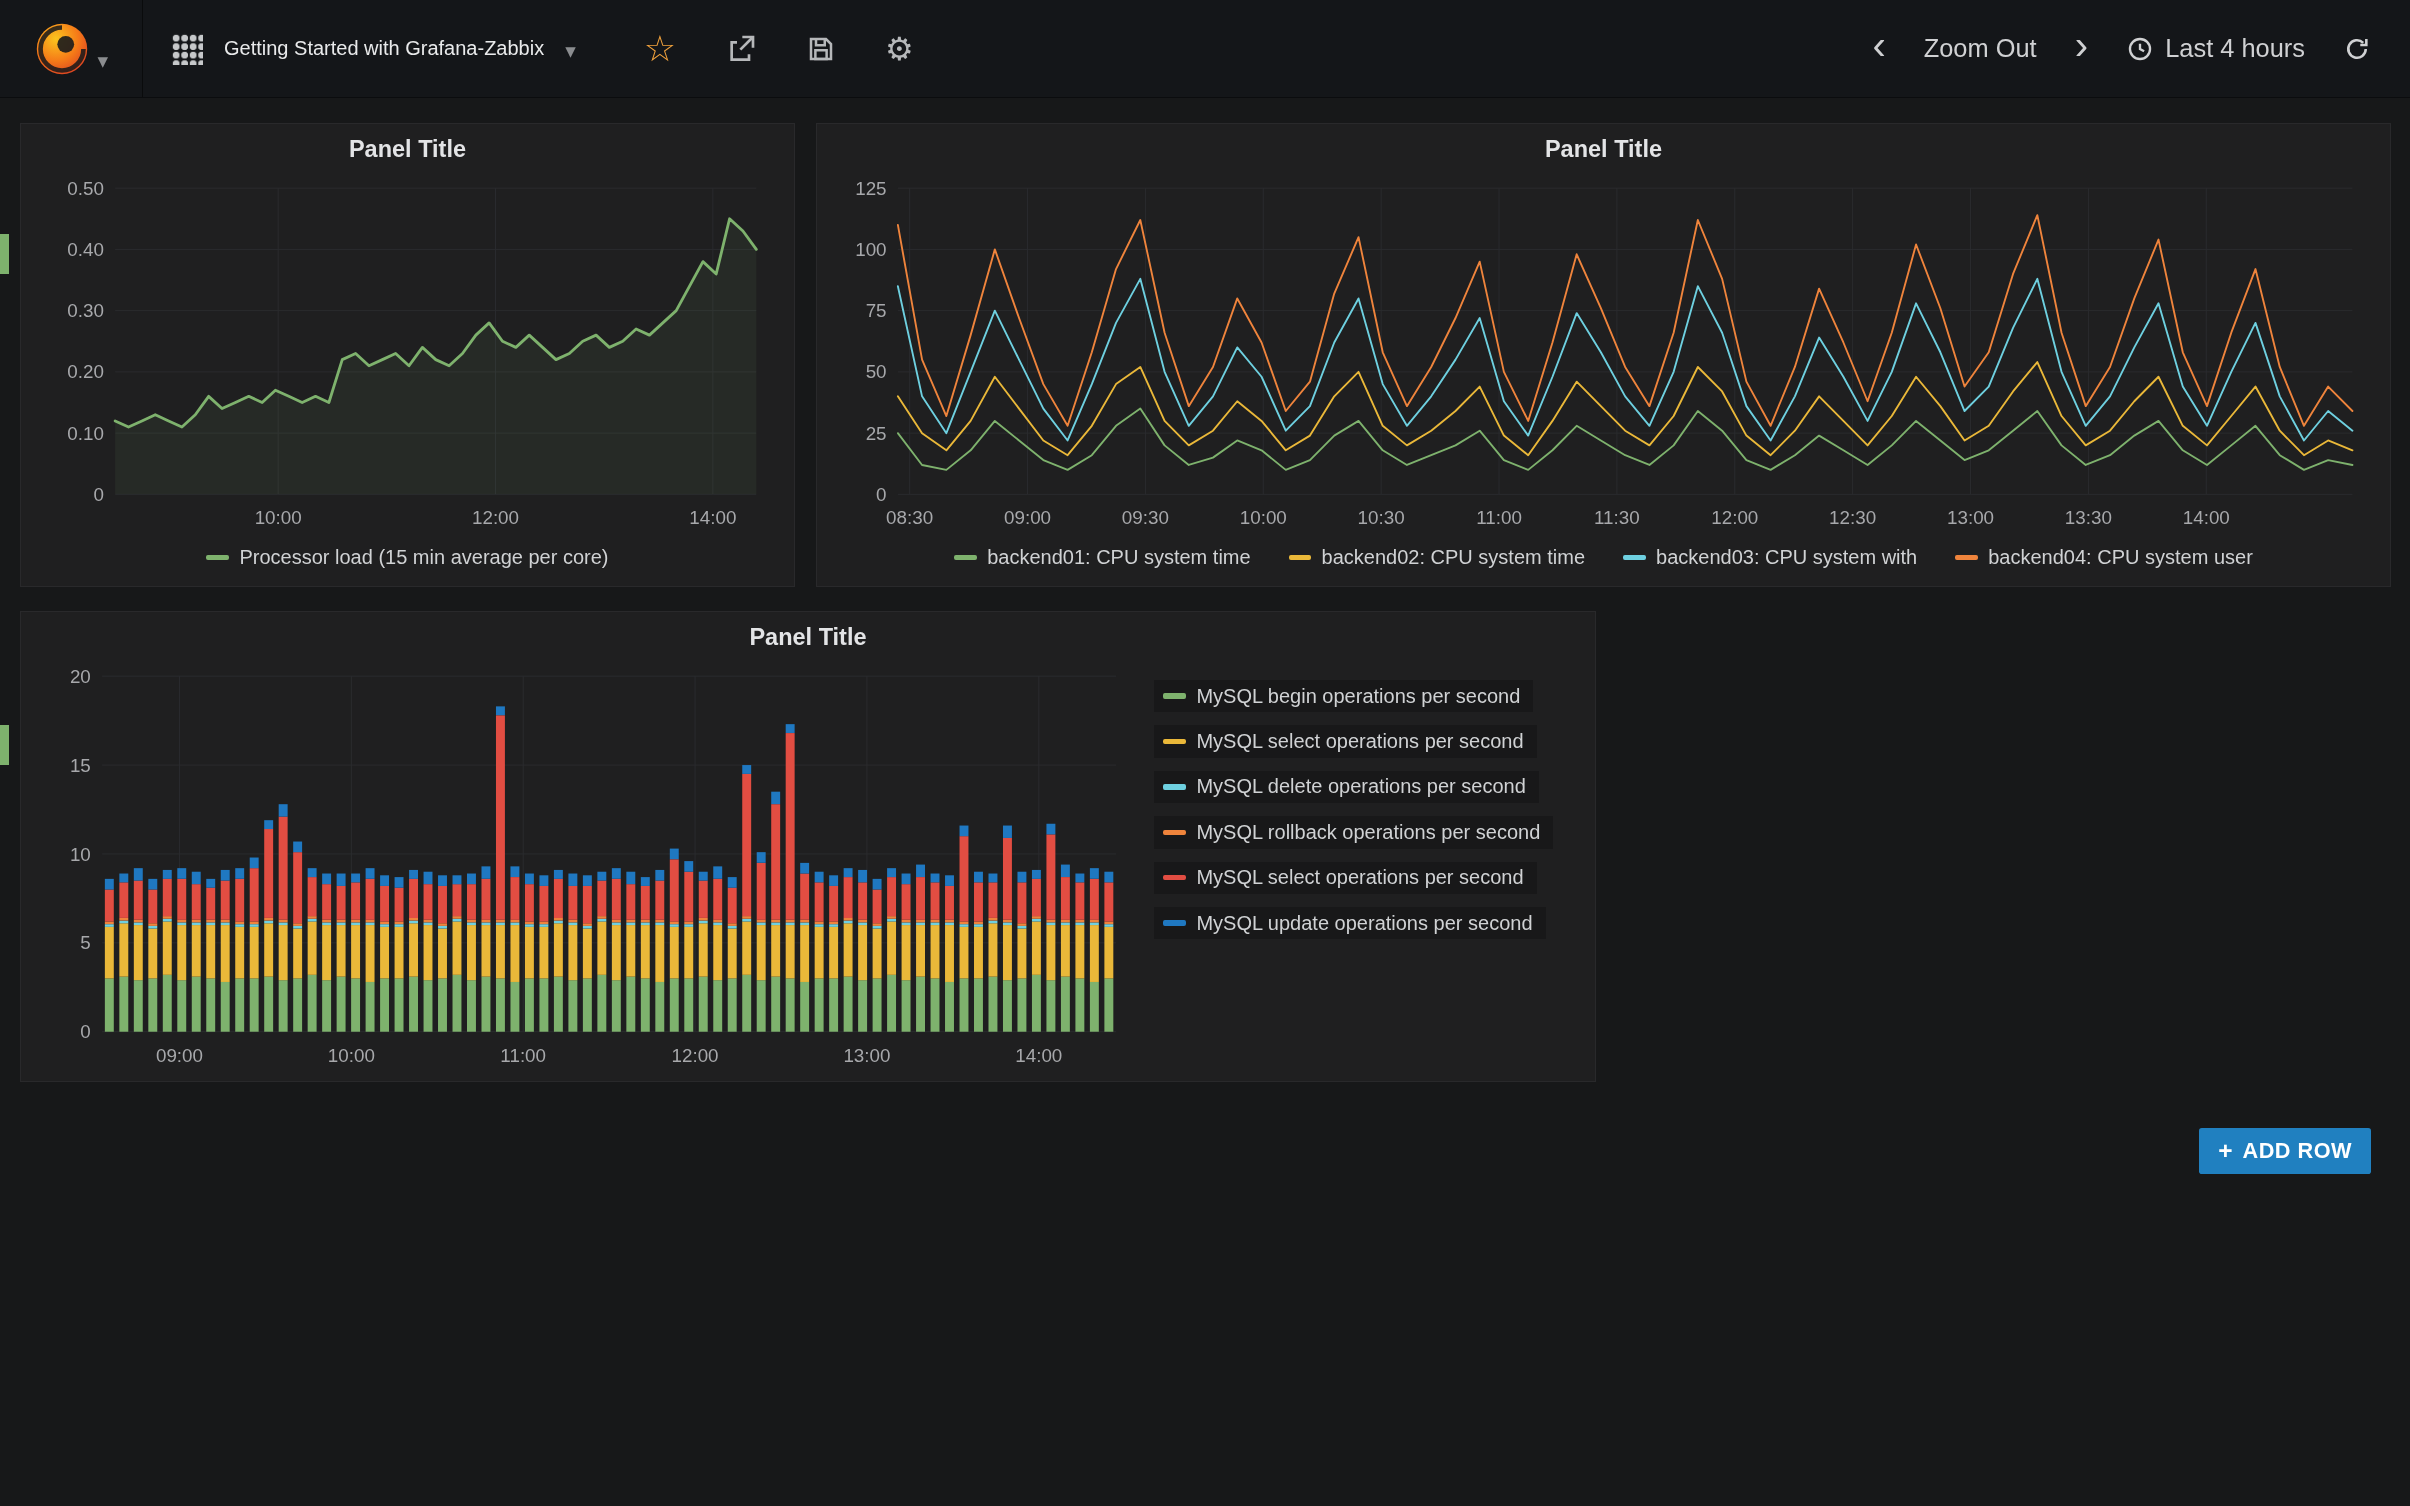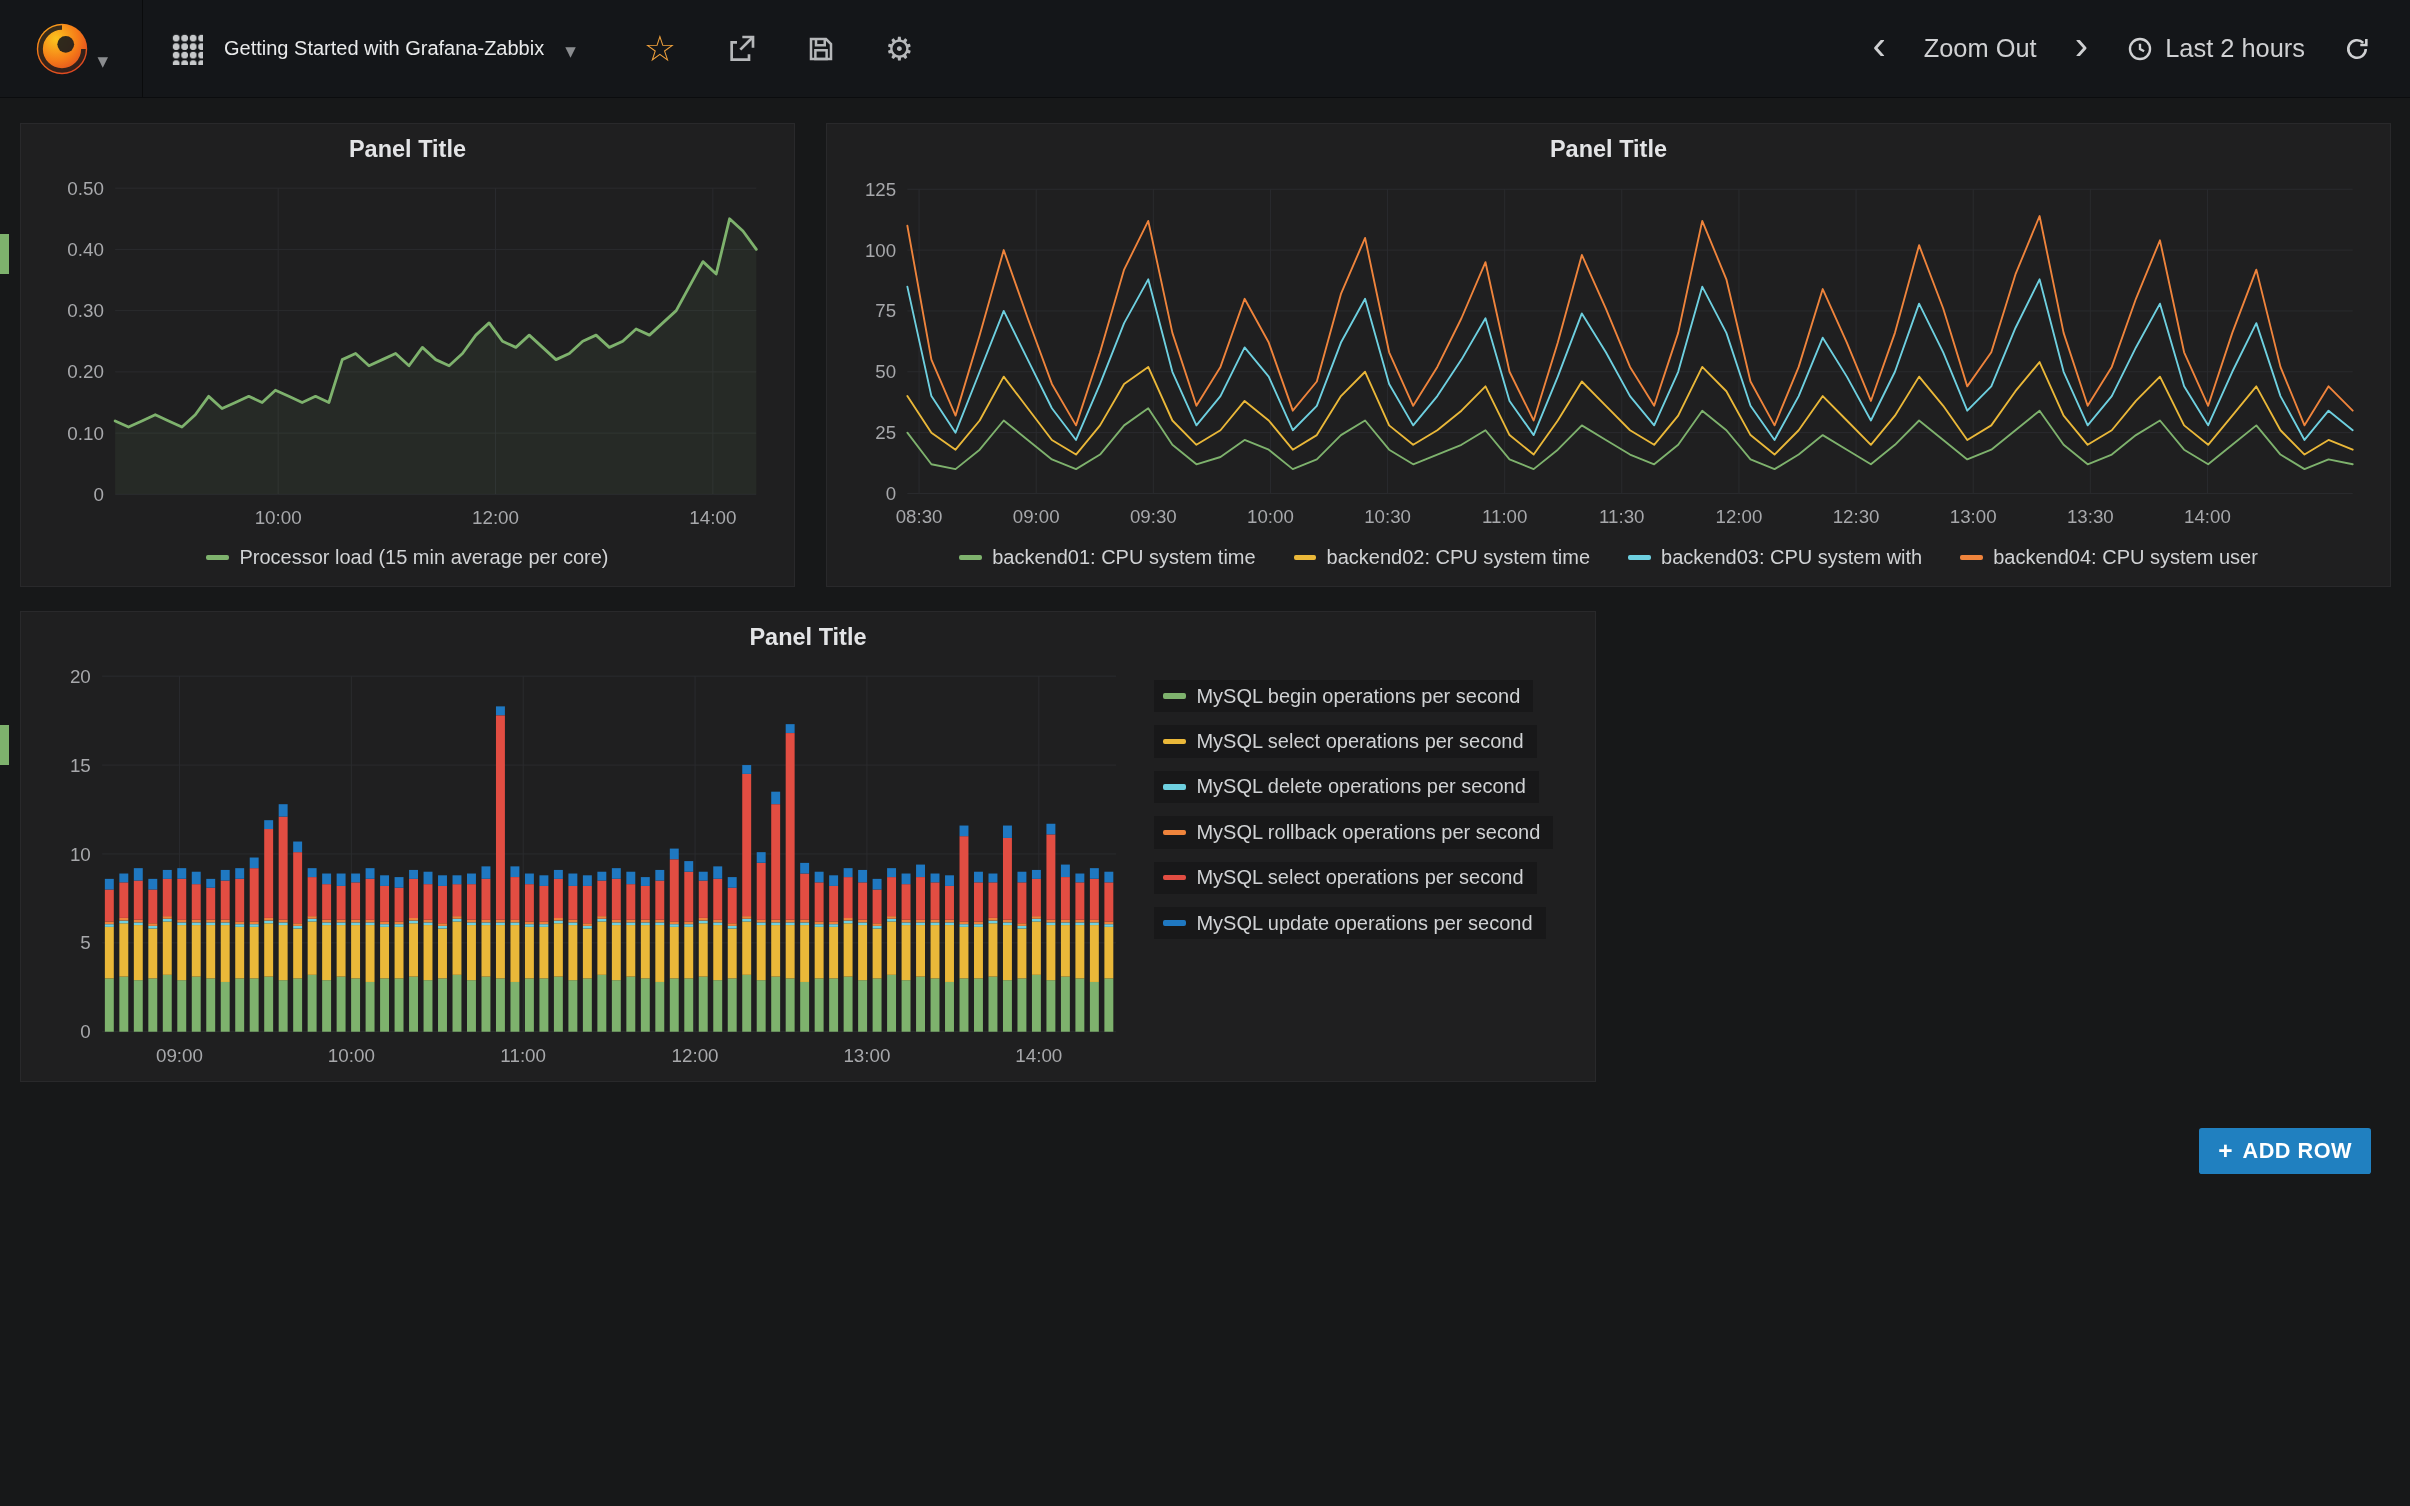--- a/index.html
+++ b/index.html
@@ -41,21 +41,21 @@
     padding-right:34px; font-size:25.4px; color:#d0d1d3;
   }
   .nav-right .chev { font-size:40px; color:#cfd0d2; margin-top:-5.6px; }
   .nav-right button {
     background:none; border:none; color:#d0d1d3; font-size:25.4px;
     cursor:pointer; display:flex; align-items:center; gap:11.3px;
     font-family:"Liberation Sans", sans-serif;
   }
   
   .dashboard { position:relative; padding:24.5px 20px 0; }
-  .row { display:flex; gap:31px; margin-bottom:24.5px; }
+  .row { display:flex; gap:21px; margin-bottom:24.5px; }
   .panel {
     background:#1f1f20; border:0.9px solid #29292b;
     display:flex; flex-direction:column;
   }
   .p1 { width:775px; height:464px; }
   .p2 { flex:1; height:464px; }
   .p3 { width:1576px; height:471px; }
   .p4 { flex:1; height:471px; }
   .panel-header {
     height:51px; flex:0 0 auto; display:flex; align-items:center; justify-content:center;
@@ -148,21 +148,21 @@
       </button>
     <button>Zoom Out</button>
     <button>
         <span class="chev">›</span>
       </button>
     <button>
       <svg width="28" height="28" viewBox="0 0 24 24">
         <circle cx="12" cy="12" r="8.6" fill="none" stroke="currentColor" stroke-width="2"></circle>
         <path d="M12 7.5V12l3.5 2" fill="none" stroke="currentColor" stroke-width="2"></path>
       </svg>
-      <span>Last 2 hours</span>
+      <span>Last 4 hours</span>
     </button>
     <button>
       <svg width="28" height="28" viewBox="0 0 24 24">
         <path d="M19.5 12a7.5 7.5 0 1 1-2.2-5.3" fill="none" stroke="currentColor" stroke-width="2.2"></path>
         <path d="M20 3.4v5.2h-5.2" fill="none" stroke="currentColor" stroke-width="2.2"></path>
       </svg>
     </button>
   </div>
 </nav>
 

